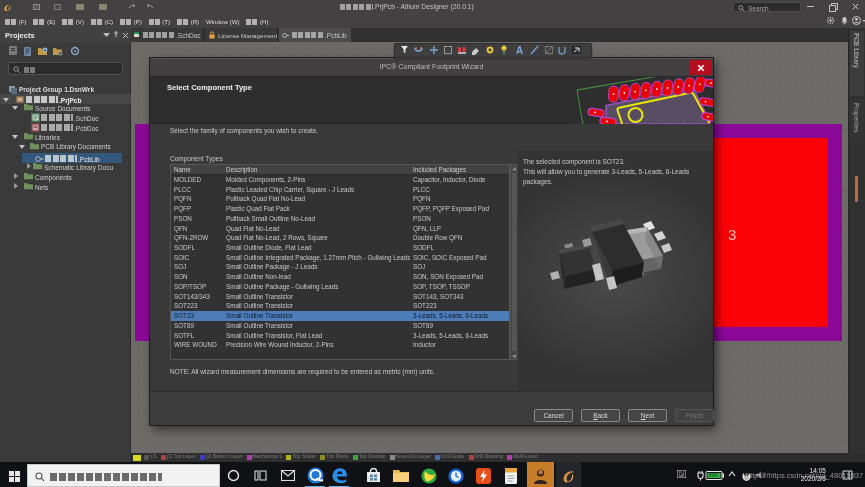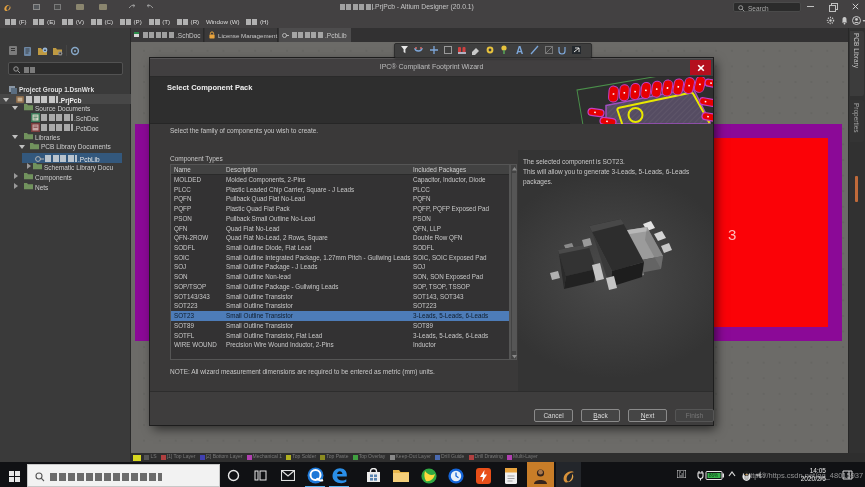--- a/index.html
+++ b/index.html
@@ -155,20 +155,32 @@
 <div class="abs" style="left:848px;top:28px;width:17px;height:425px;background:#313131;border-left:1px solid #272727;">
   <div class="abs" style="left:1px;top:3px;width:14px;height:65px;background:#3c3c3c;border-radius:0 2px 2px 0;"></div>
   <div class="abs" style="left:4px;top:5px;writing-mode:vertical-rl;font-size:6.5px;color:#c8c8c8;white-space:nowrap;">PCB Library</div>
   <div class="abs" style="left:1px;top:72px;width:14px;height:42px;background:#343434;border-radius:0 2px 2px 0;"></div>
   <div class="abs" style="left:4px;top:75px;writing-mode:vertical-rl;font-size:6.5px;color:#a8a8a8;white-space:nowrap;">Properties</div>
   <div class="abs" style="left:6px;top:148px;width:3px;height:26px;background:#c06a3a;border-radius:1px;"></div>
 </div>
 
 <div class="abs" id="projpanel" style="left:0;top:28px;width:131px;height:434px;background:#3a3a3a;border-right:1px solid #2a2a2a;color:#cfcfcf;font-size:6.5px;">
 
+  <div class="abs" style="left:0;top:0;width:131px;height:15px;background:#424142;">
+    <span class="abs" style="left:5px;top:3px;font-size:7.5px;font-weight:bold;color:#e8e8e8;">Projects</span>
+    <svg class="abs" style="left:103px;top:5px;" width="7" height="5" viewBox="0 0 7 5">
+        <path d="M0 0 l3.5 4 3.5 -4 z" fill="#bbb"></path>
+      </svg>
+    <svg class="abs" style="left:113px;top:3px;" width="6" height="8" viewBox="0 0 6 8">
+        <path d="M3 0 v6 M1 2 h4" stroke="#bbb" stroke-width="1.2"></path>
+      </svg>
+    <svg class="abs" style="left:122px;top:4px;" width="7" height="7" viewBox="0 0 7 7">
+        <path d="M1 1 L6 6 M6 1 L1 6" stroke="#bbb" stroke-width="1"></path>
+      </svg>
+  </div>
 
   <div class="abs" style="left:0;top:15px;width:131px;height:16px;">
     <span class="abs" style="left:9px;top:3px;width:8px;height:9px;background:#7c7c7c;border-radius:1px;"></span>
     <span class="abs" style="left:11px;top:5px;width:4px;height:1px;background:#333;"></span>
     <span class="abs" style="left:11px;top:7px;width:4px;height:1px;background:#333;"></span>
     <svg class="abs" style="left:23px;top:3px;" width="10" height="10" viewBox="0 0 10 10">
         <rect x="1" y="1" width="7" height="9" rx="1" fill="#6d87a4"></rect>
         <path d="M2.5 3 h4 M2.5 5 h4 M2.5 7 h3" stroke="#2e2e2e" stroke-width=".8"></path>
       </svg>
     <svg class="abs" style="left:37px;top:3px;" width="11" height="10" viewBox="0 0 11 10">
@@ -309,21 +321,21 @@
   <div class="abs" style="left:0;top:0;width:563px;height:19px;background:#413f40;border-bottom:1px solid #2a2a2a;box-shadow:inset 0 1px 0 #575556;">
     <div class="abs" style="left:0;top:5px;width:563px;text-align:center;font-size:7px;color:#bdbdbd;">IPC® Compliant Footprint Wizard</div>
     <div class="abs" style="left:540px;top:2px;width:21px;height:15px;background:#b40f1e;">
       <svg class="abs" style="left:6.5px;top:4px;" width="8" height="8" viewBox="0 0 8 8">
           <path d="M1.2 1.2 L6.8 6.8 M6.8 1.2 L1.2 6.8" stroke="#fff" stroke-width="1.6"></path>
         </svg>
     </div>
   </div>
 
   <div class="abs" style="left:0;top:19px;width:563px;height:47px;background:#2e2e2e;border-bottom:1px solid #262626;">
-    <span class="abs" style="left:17px;top:6px;font-size:7.5px;font-weight:bold;color:#f0f0f0;">Select Component Pack</span>
+    <span class="abs" style="left:17px;top:6px;font-size:7.5px;font-weight:bold;color:#f0f0f0;">Select Component Type</span>
 
     <svg class="abs" style="left:420px;top:0;" width="143" height="47" viewBox="0 0 143 47">
       <defs>
         <pattern id="hatch" width="4" height="4" patternUnits="userSpaceOnUse" patternTransform="rotate(45)">
           <rect width="4" height="4" fill="#554c62"></rect>
             <rect width="1" height="4" fill="#5e5569"></rect>
         </pattern>
       </defs>
       <rect x="0" y="0" width="143" height="47" fill="#2e2e2e"></rect>
       <g transform="rotate(-9.7 7 13)">

